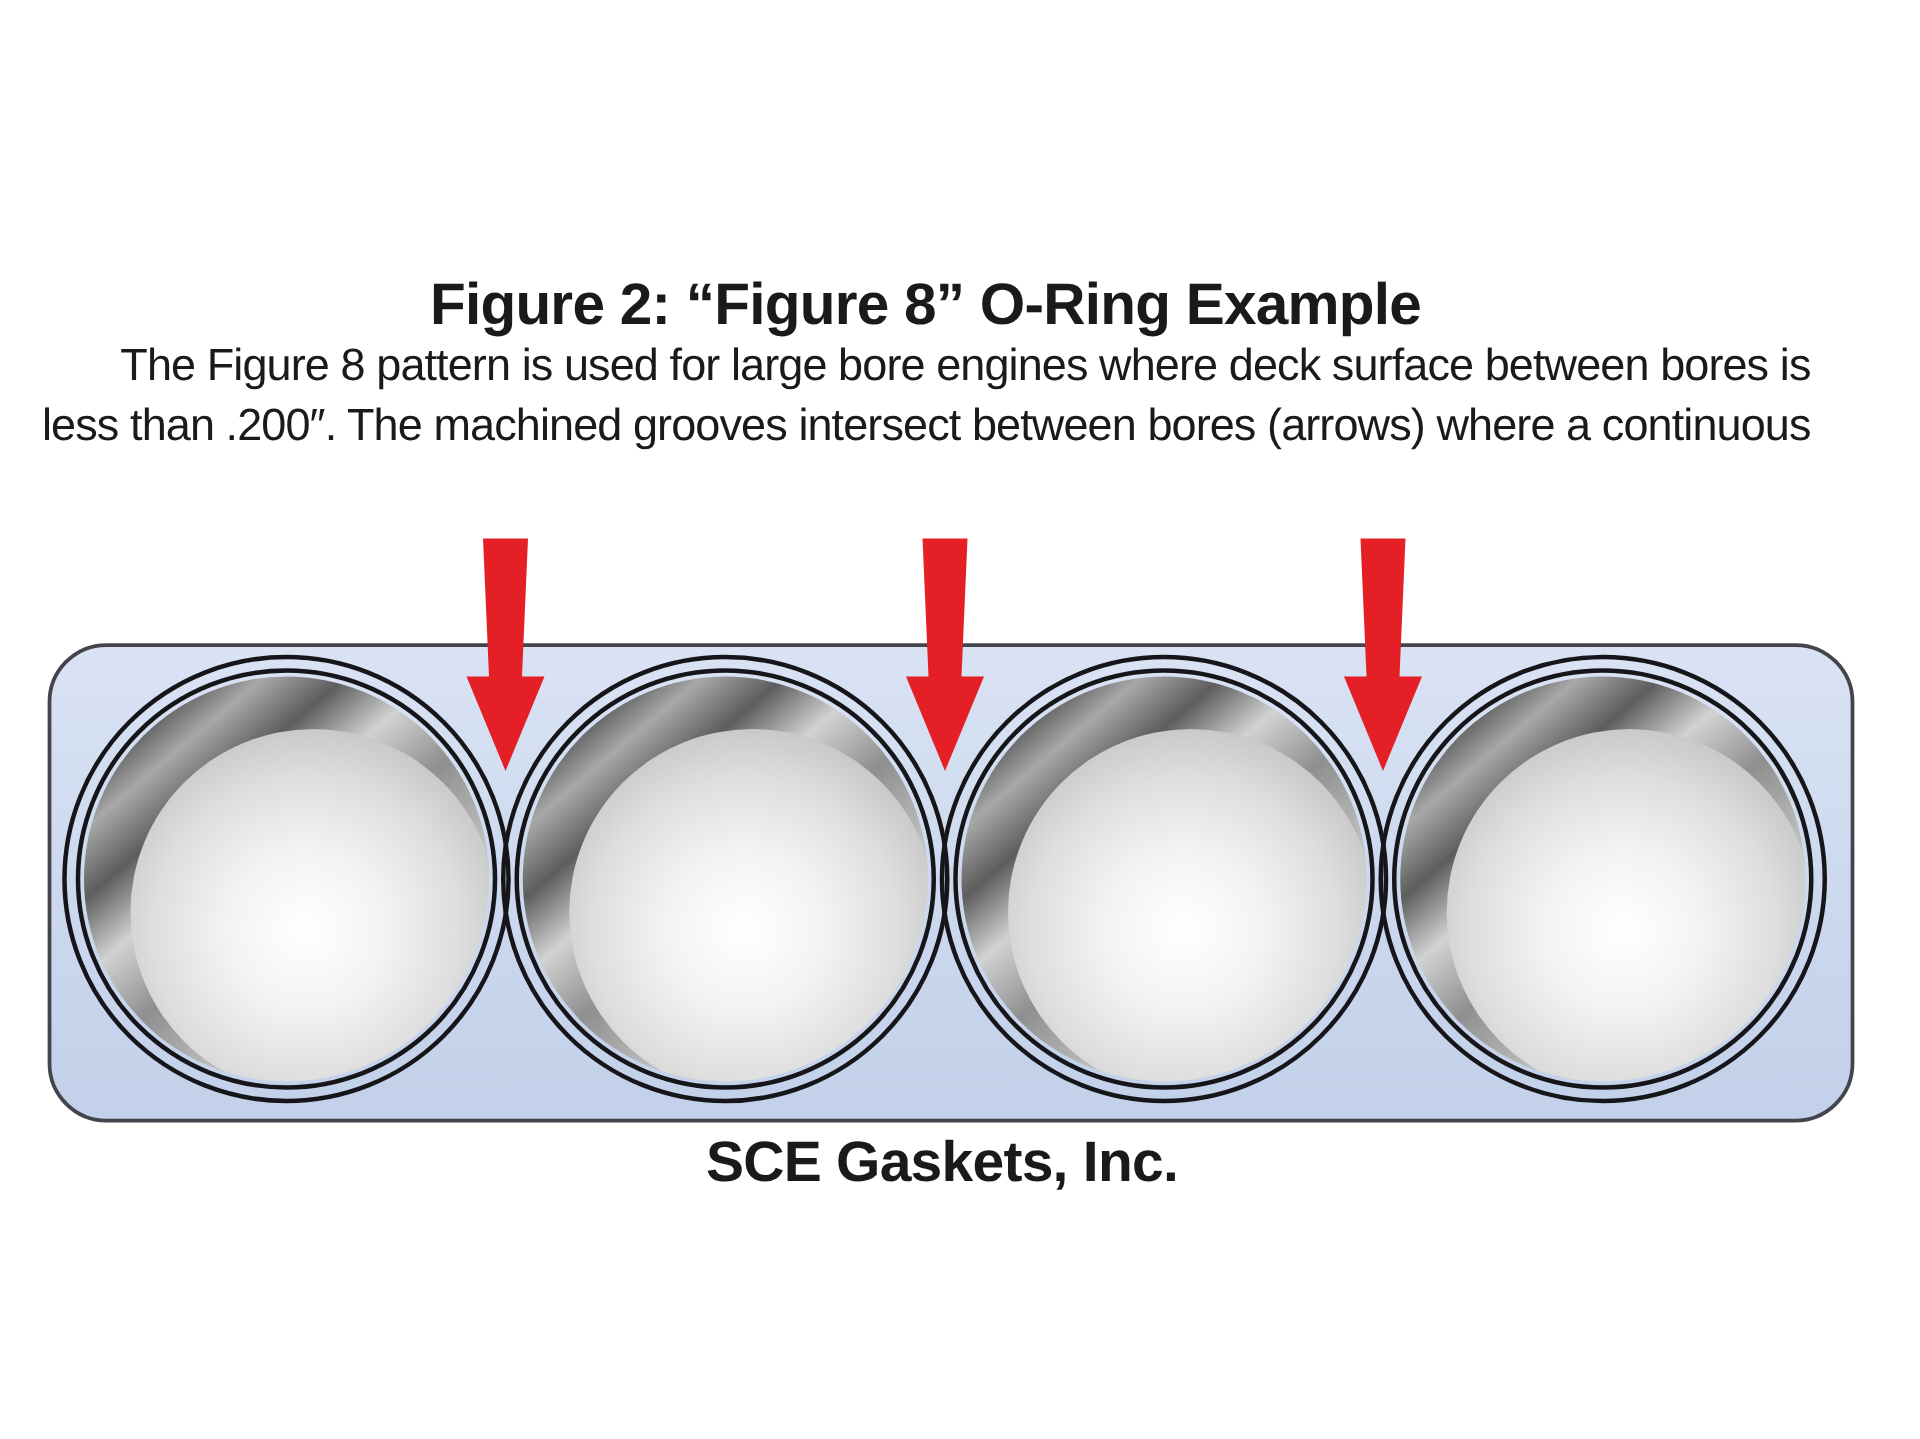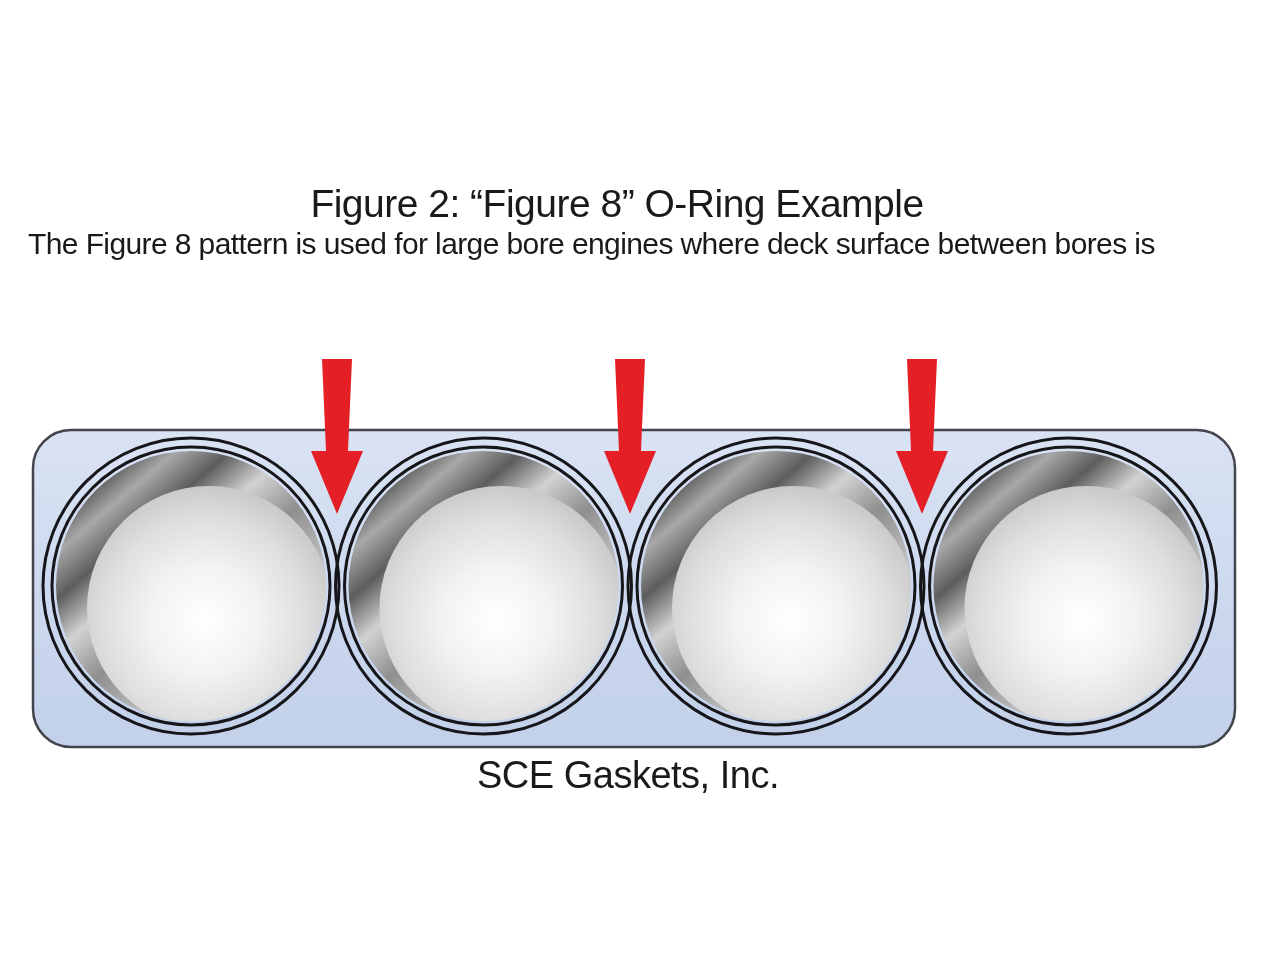--- a/index.html
+++ b/index.html
@@ -9,21 +9,21 @@
     background:#ffffff;
     overflow:hidden;
     font-family:"Liberation Sans", sans-serif;
     color:#1a1a1a;
   }
   .figure-title{
     position:absolute;
     top:156px;left:0;width:1234px;
     text-align:center;
     font-size:39px;
-    font-weight:400;
+    font-weight:700;
     letter-spacing:-0.5px;
     white-space:nowrap;
   }
   .figure-desc{
     position:absolute;
     top:224px;left:28px;
     font-size:30px;
     line-height:40px;
     letter-spacing:-0.6px;
     text-align:right;
@@ -31,34 +31,35 @@
   .figure-desc .line{white-space:nowrap;}
   .diagram-svg{
     position:absolute;
     top:0;left:0;
   }
   .figure-caption{
     position:absolute;
     top:754px;left:0;width:1256px;
     text-align:center;
     font-size:38px;
-    font-weight:400;
+    font-weight:700;
     letter-spacing:-0.5px;
     white-space:nowrap;
   }
 </style>
 </head>
 <body>
 
 <main class="page">
 
   <h1 class="figure-title">Figure 2:  “Figure 8” O-Ring Example</h1>
 
   <div class="figure-desc">
     <div class="line">The Figure 8 pattern is used for large bore engines where deck surface between bores is</div>
+    <div class="line">less than .200″. The machined grooves intersect between bores (arrows) where a continuous</div>
   </div>
 
   <svg class="diagram-svg" width="1280" height="959" viewBox="0 0 1280 959">
     <defs>
       <linearGradient id="gasketGrad" x1="0" y1="0" x2="0" y2="1">
         <stop offset="0%" stop-color="#dae3f4"></stop>
         <stop offset="55%" stop-color="#cbd8ee"></stop>
         <stop offset="100%" stop-color="#c2d0e9"></stop>
       </linearGradient>
       <linearGradient id="rimGrad" x1="0" y1="0" x2="0.85" y2="1">

